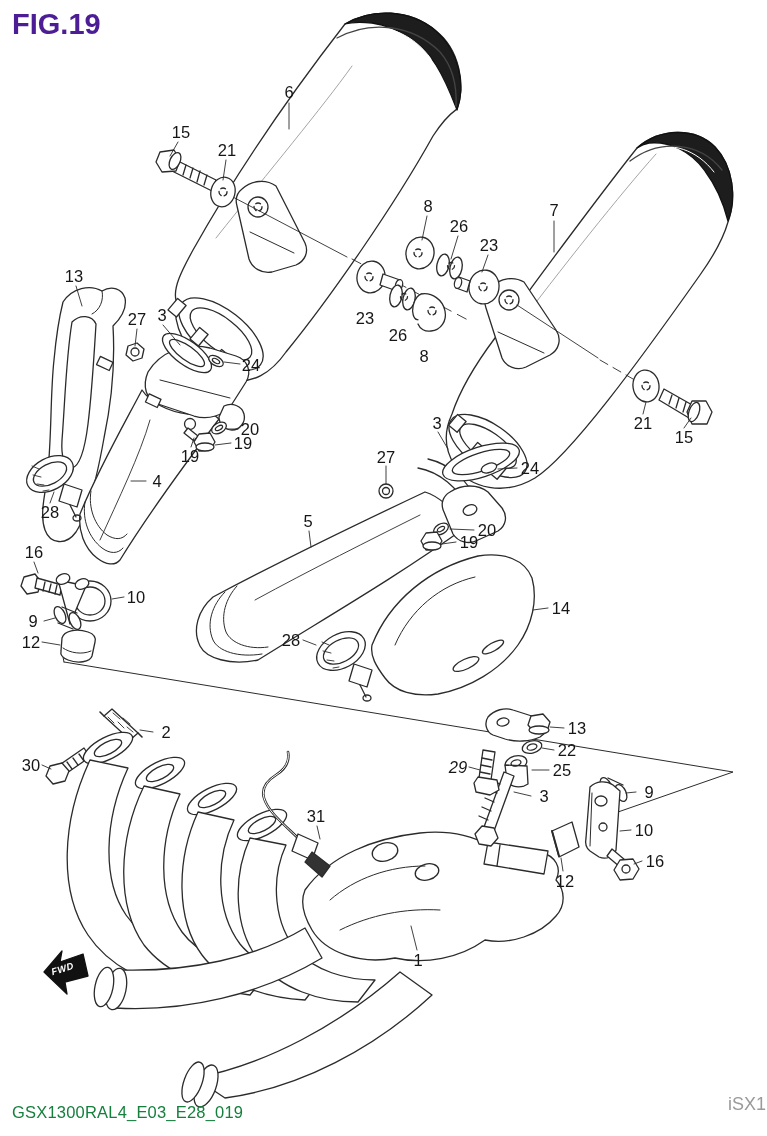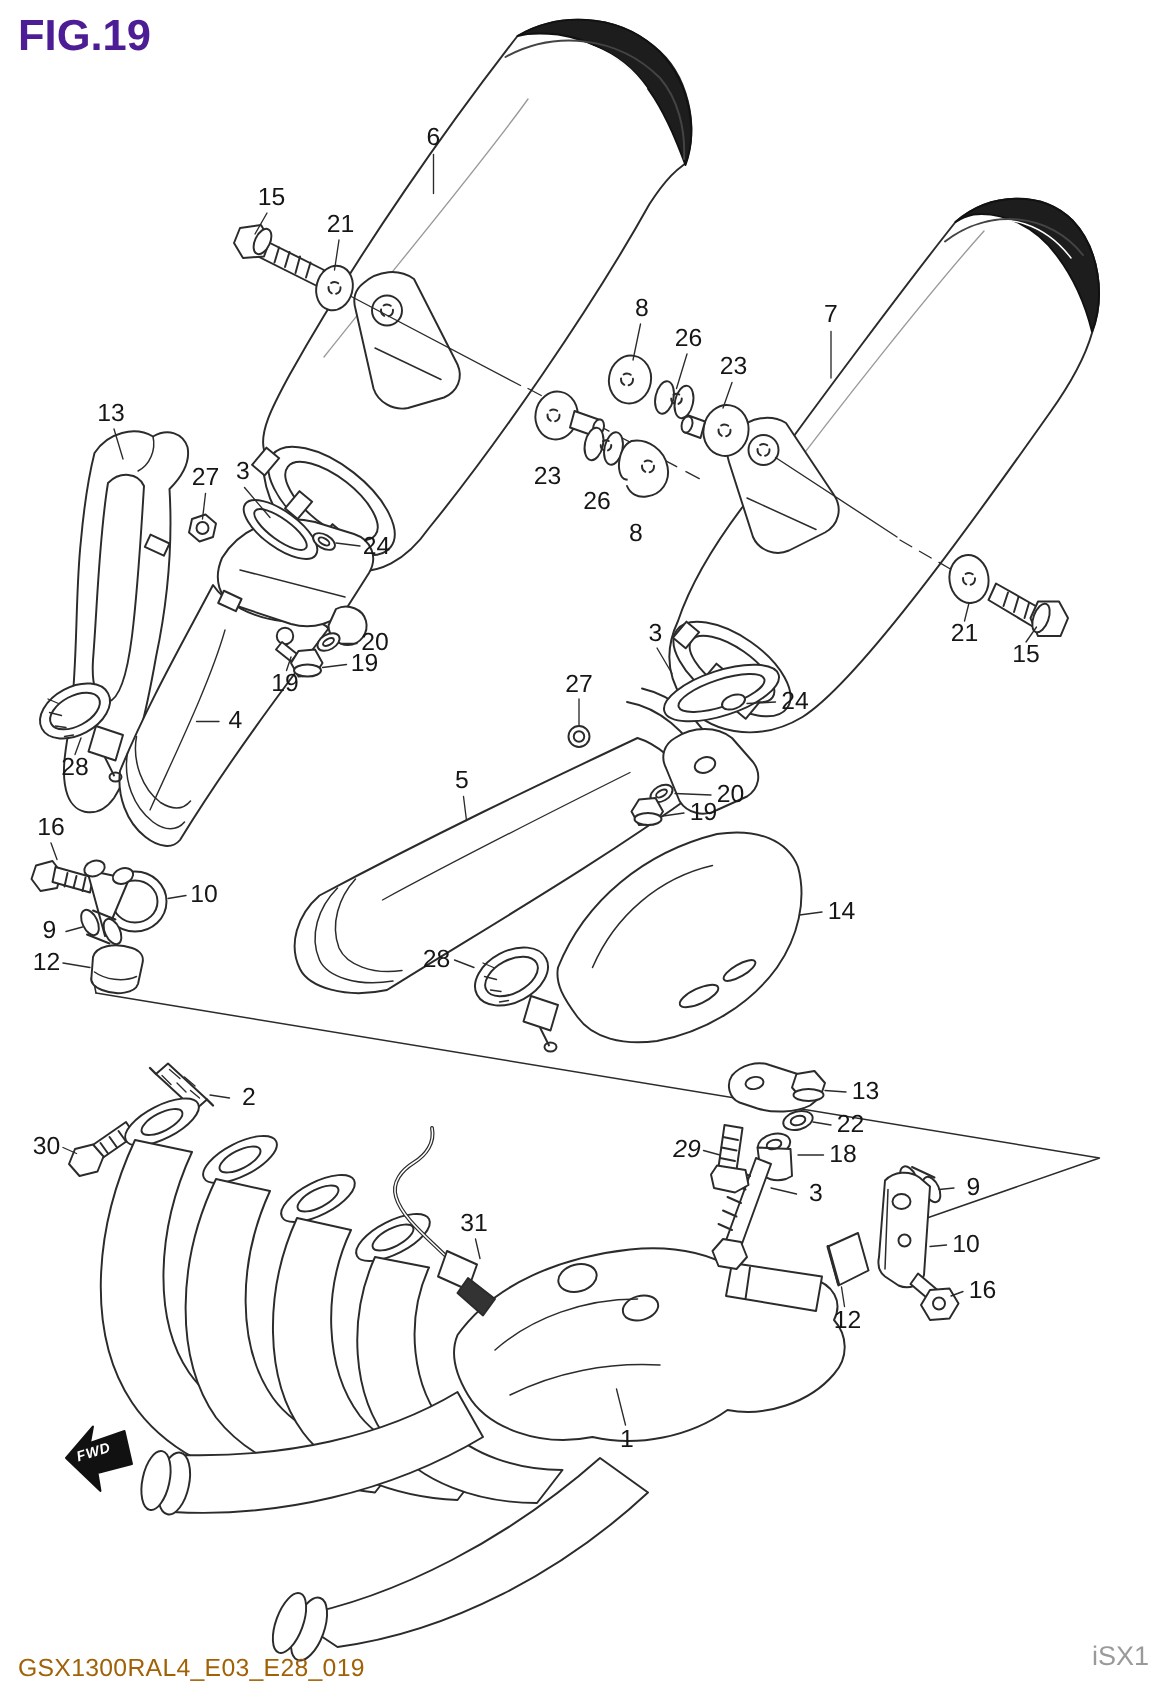--- a/index.html
+++ b/index.html
@@ -3,21 +3,21 @@
 <meta charset="utf-8">
 <style>
   html,body{margin:0;padding:0;background:#fff;}
   #page{position:relative;width:767px;height:1136px;overflow:hidden;background:#fff;
         font-family:"Liberation Sans",sans-serif;}
   #drawing{position:absolute;left:0;top:0;}
   .figure-title{position:absolute;left:12px;top:8px;font-size:29px;font-weight:bold;
         color:#4c1d95;letter-spacing:0px;}
   .part-label{position:absolute;transform:translate(-50%,-50%);font-size:16.5px;
         color:#161616;white-space:nowrap;}
-  .footer{position:absolute;left:12px;bottom:14px;color:#a16207;}
+  .footer{position:absolute;left:12px;bottom:14px;color:#15803d;}
   .footer .code{font-size:16.5px;letter-spacing:.2px;}
   .footer .name{font-size:16.5px;margin-top:5px;}
   .watermark{position:absolute;left:728px;top:1094px;font-size:18px;color:#9a9a9a;}
   .fwd-text{position:absolute;left:51px;top:963px;font-size:9.5px;font-weight:bold;
         font-style:italic;color:#fff;transform:rotate(-17deg);letter-spacing:.5px;}
   svg *{vector-effect:non-scaling-stroke;}
 </style>
 </head>
 <body>
 
@@ -401,21 +401,21 @@
       <span class="part-label" style="left: 469px; top: 542px;">19</span>
       <span class="part-label" style="left: 643px; top: 423px;">21</span>
       <span class="part-label" style="left: 684px; top: 437px;">15</span>
       <span class="part-label" style="left: 561px; top: 608px;">14</span>
       <span class="part-label" style="left: 291px; top: 640px;">28</span>
       <span class="part-label" style="left: 166px; top: 732px;">2</span>
       <span class="part-label" style="left: 31px; top: 765px;">30</span>
       <span class="part-label" style="left: 458px; top: 767px; font-style: italic;">29</span>
       <span class="part-label" style="left: 577px; top: 728px;">13</span>
       <span class="part-label" style="left: 567px; top: 750px; text-align: center;">22</span>
-      <span class="part-label" style="left: 562px; top: 770px;">18</span>
+      <span class="part-label" style="left: 562px; top: 770px;">25</span>
       <span class="part-label" style="left: 544px; top: 796px;">3</span>
       <span class="part-label" style="left: 316px; top: 816px;">31</span>
       <span class="part-label" style="left: 649px; top: 792px;">9</span>
       <span class="part-label" style="left: 644px; top: 830px;">10</span>
       <span class="part-label" style="left: 655px; top: 861px;">16</span>
       <span class="part-label" style="left: 565px; top: 881px;">12</span>
       <span class="part-label" style="left: 418px; top: 960px;">1</span>
     </div>
 
 <div class="fwd-text">FWD</div>

